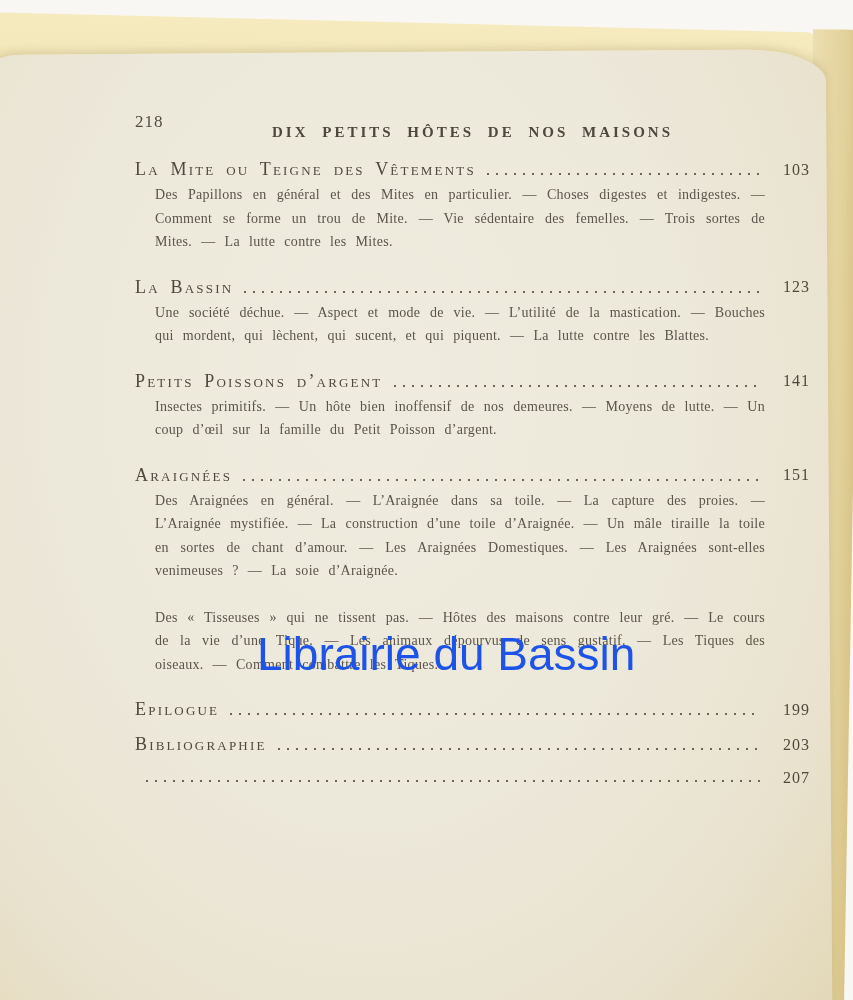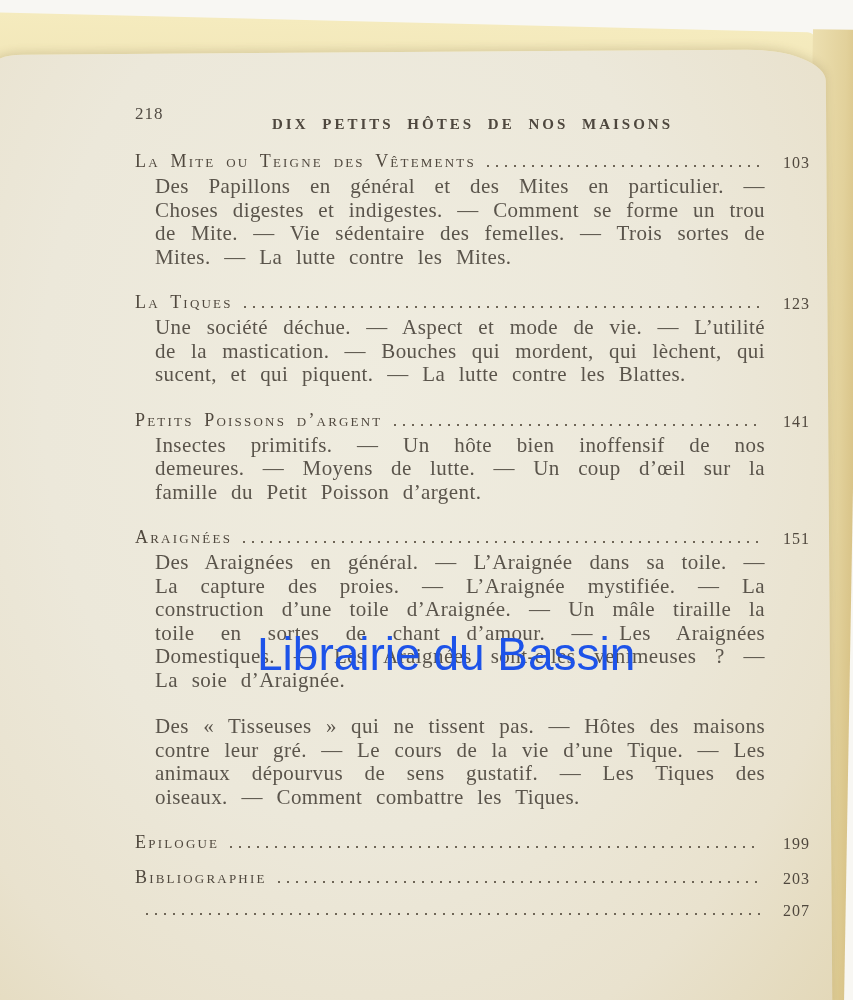--- a/index.html
+++ b/index.html
@@ -41,32 +41,32 @@
     box-shadow: 0 -3px 9px rgba(120, 100, 60, 0.2);
   }
   .content {
     position: absolute;
     top: 0; left: 0;
     width: 853px; height: 1000px;
     padding: 104px 43px 0 135px;
     box-sizing: border-box;
     color: #57514a;
   }
-  .header { position: relative; height: 21px; margin-bottom: 26px; }
+  .header { position: relative; height: 21px; margin-bottom: 26px; margin-top: 8px; }
   .folio { font-size: 17px; letter-spacing: 1px; color: #524c44; }
   .running-title {
     position: absolute; left: 50%; top: 12px;
     transform: translateX(-50%);
     font-size: 15px; font-weight: bold;
     letter-spacing: 3px; word-spacing: 7px;
     white-space: nowrap; color: #4e473e;
   }
   .entry { margin-bottom: 23px; }
   .entry.simple { margin-bottom: 14px; }
-  .entry-row { display: flex; align-items: flex-end; }
+  .entry-row { display: flex; align-items: center; }
   .entry-title {
     font-variant: small-caps;
     font-size: 18px;
     letter-spacing: 2.2px;
     word-spacing: 4px;
     white-space: nowrap;
     color: #50483e;
   }
   .leader {
     flex: 1;
@@ -80,21 +80,21 @@
   .pagenum {
     min-width: 36px;
     margin-left: 12px;
     text-align: right;
     font-size: 16px;
     letter-spacing: 1px;
     color: #50483e;
   }
   .desc {
     margin: 3px 45px 0 20px;
-    font-size: 21px;
+    font-size: 14px;
     line-height: 23.5px;
     text-align: justify;
     word-spacing: 0.38em;
     letter-spacing: 0.02em;
     color: #5a544b;
   }
   .watermark {
     position: absolute;
     top: 627px; left: 257px;
     z-index: 6;
@@ -123,21 +123,21 @@
       <div class="entry-row">
         <span class="entry-title">La Mite ou Teigne des Vêtements</span>
         <span class="leader"></span>
         <span class="pagenum">103</span>
       </div>
       <p class="desc">Des Papillons en général et des Mites en particulier. — Choses digestes et indigestes. — Comment se forme un trou de Mite. — Vie sédentaire des femelles. — Trois sortes de Mites. — La lutte contre les Mites.</p>
     </div>
 
     <div class="entry">
       <div class="entry-row">
-        <span class="entry-title">La Tiques</span>
+        <span class="entry-title">La Bassin</span>
         <span class="leader"></span>
         <span class="pagenum">123</span>
       </div>
       <p class="desc">Une société déchue. — Aspect et mode de vie. — L’utilité de la mastication. — Bouches qui mordent, qui lèchent, qui sucent, et qui piquent. — La lutte contre les Blattes.</p>
     </div>
 
     <div class="entry">
       <div class="entry-row">
         <span class="entry-title">Petits Poissons d’argent</span>
         <span class="leader"></span>

